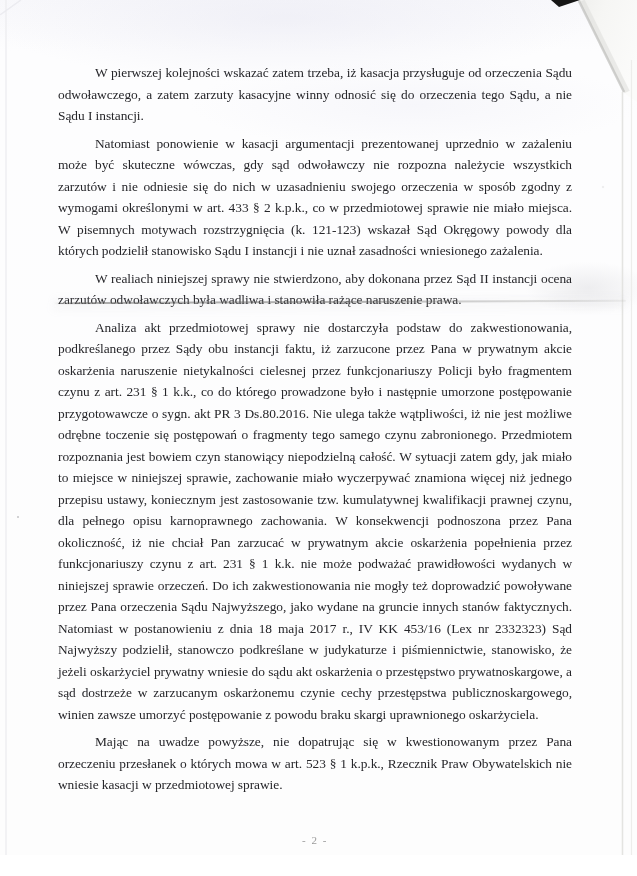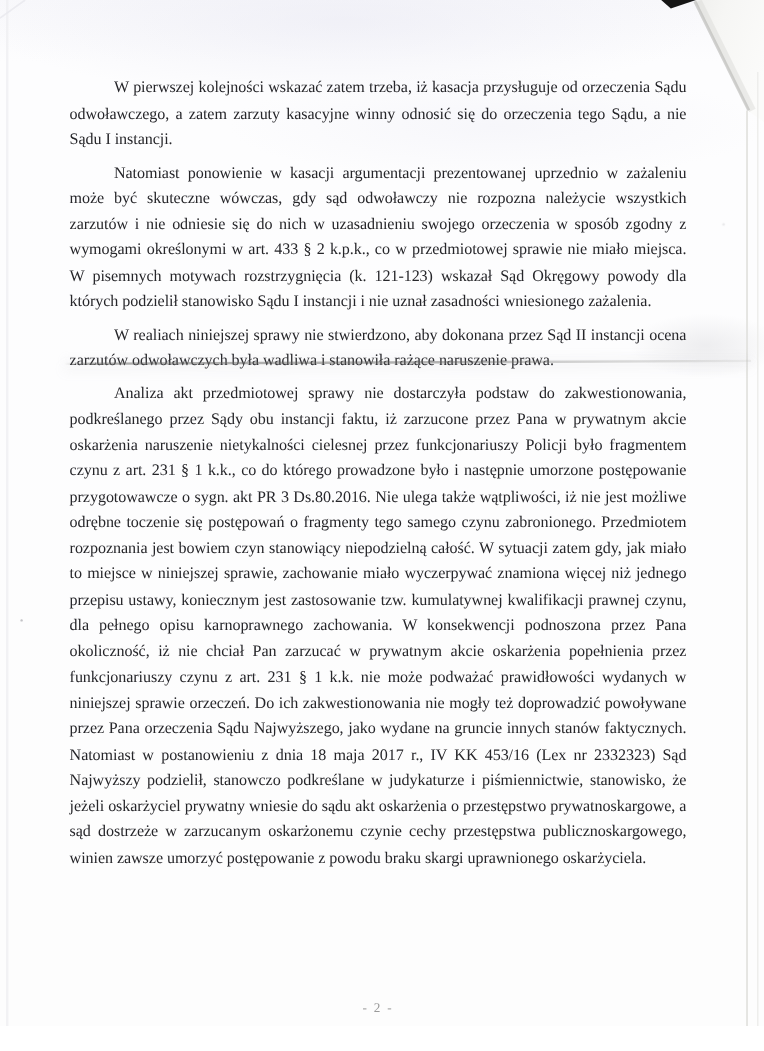--- a/index.html
+++ b/index.html
@@ -135,18 +135,21 @@
 
     <div class="para-wrap">
       <p>W realiach niniejszej sprawy nie stwierdzono, aby dokonana przez Sąd II instancji ocena zarzutów odwoławczych była wadliwa i stanowiła rażące naruszenie prawa.</p>
       <span class="crease"></span>
     </div>
 
     <div class="para-wrap">
       <p>Analiza akt przedmiotowej sprawy nie dostarczyła podstaw do zakwestionowania, podkreślanego przez Sądy obu instancji faktu, iż zarzucone przez Pana w prywatnym akcie oskarżenia naruszenie nietykalności cielesnej przez funkcjonariuszy Policji było fragmentem czynu z art. 231 § 1 k.k., co do którego prowadzone było i następnie umorzone postępowanie przygotowawcze o sygn. akt PR 3 Ds.80.2016. Nie ulega także wątpliwości, iż nie jest możliwe odrębne toczenie się postępowań o fragmenty tego samego czynu zabronionego. Przedmiotem rozpoznania jest bowiem czyn stanowiący niepodzielną całość. W sytuacji zatem gdy, jak miało to miejsce w niniejszej sprawie, zachowanie miało wyczerpywać znamiona więcej niż jednego przepisu ustawy, koniecznym jest zastosowanie tzw. kumulatywnej kwalifikacji prawnej czynu, dla pełnego opisu karnoprawnego zachowania. W konsekwencji podnoszona przez Pana okoliczność, iż nie chciał Pan zarzucać w prywatnym akcie oskarżenia popełnienia przez funkcjonariuszy czynu z art. 231 § 1 k.k. nie może podważać prawidłowości wydanych w niniejszej sprawie orzeczeń. Do ich zakwestionowania nie mogły też doprowadzić powoływane przez Pana orzeczenia Sądu Najwyższego, jako wydane na gruncie innych stanów faktycznych. Natomiast w postanowieniu z dnia 18 maja 2017 r., IV KK 453/16 (Lex nr 2332323) Sąd Najwyższy podzielił, stanowczo podkreślane w judykaturze i piśmiennictwie, stanowisko, że jeżeli oskarżyciel prywatny wniesie do sądu akt oskarżenia o przestępstwo prywatnoskargowe, a sąd dostrzeże w zarzucanym oskarżonemu czynie cechy przestępstwa publicznoskargowego, winien zawsze umorzyć postępowanie z powodu braku skargi uprawnionego oskarżyciela.</p>
     </div>
 
+    <div class="para-wrap">
+      <p>Mając na uwadze powyższe, nie dopatrując się w kwestionowanym przez Pana orzeczeniu przesłanek o których mowa w art. 523 § 1 k.p.k., Rzecznik Praw Obywatelskich nie wniesie kasacji w przedmiotowej sprawie.</p>
+    </div>
 
   </div>
 
   <div class="page-number">- 2 -</div>
 
 </div>
 
 </body></html>

